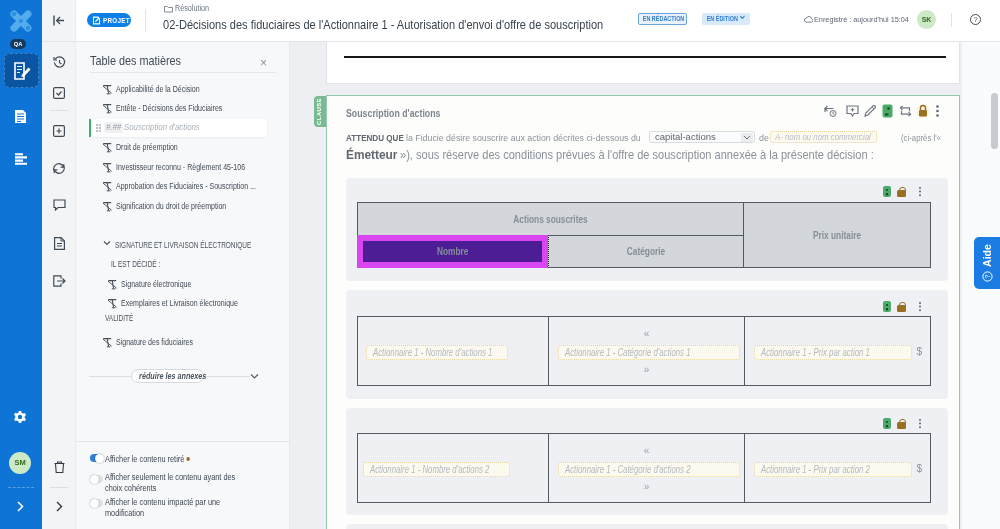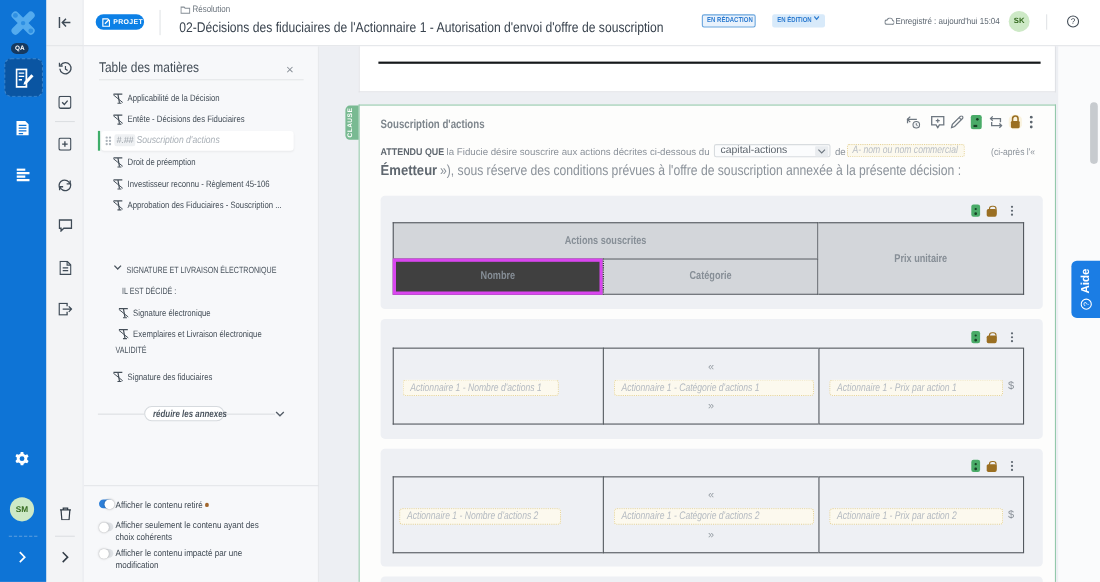--- a/index.html
+++ b/index.html
@@ -106,21 +106,21 @@
 
     <svg class="abs" style="left:112px;top:1px;" width="3" height="12" viewBox="0 0 3 12">
           <circle cx="1.5" cy="1.5" r="1.3" fill="#5d666f"></circle>
           <circle cx="1.5" cy="6" r="1.3" fill="#5d666f"></circle>
           <circle cx="1.5" cy="10.5" r="1.3" fill="#5d666f"></circle>
         </svg>
   </div>
 
   <div class="abs" style="left:56px;top:90px;height:13px;font-size:8.8px;color:#8b929a;">
     <span class="abs sx" style="left:0;top:1px;font-weight:bold;color:#5f676f;transform:scaleX(0.92);">ATTENDU QUE</span>
-    <span class="abs" style="left:60px;top:1px;white-space:nowrap;">la Fiducie désire souscrire aux actions décrites ci-dessous du</span>
+    <span class="abs" style="left:60px;top:1px;white-space:nowrap;">la Fiducie désire souscrire aux action décrites ci-dessous du</span>
     <span class="abs" style="left:303px;top:-1px;width:106px;height:12px;background:#fbfcfd;border:1px solid #d8dcdf;border-radius:2px;font-size:9.5px;line-height:10px;color:#5d656d;padding-left:5px;">capital-actions<span style="position:absolute;right:1px;top:1px;width:12px;height:9px;background:#e9ecef;border-radius:1px;"></span><svg style="position:absolute;right:3px;top:3px;" width="8" height="6" viewBox="0 0 8 6">
             <path d="M1 1l3 3 3-3" fill="none" stroke="#6d767f" stroke-width="1"></path>
           </svg></span>
     <span class="abs" style="left:413px;top:1px;">de</span>
     <span class="abs" style="left:424px;top:-1px;width:107px;height:12px;background:#fcf9ee;border:1px dotted #e5d49c;border-radius:2px;font-size:9.8px;line-height:10px;color:#b8bec5;font-style:italic;padding-left:4px;white-space:nowrap;overflow:hidden;"><span class="sx" style="display:inline-block;transform:scaleX(0.8);">A- nom ou nom commercial</span></span>
     <span class="abs sx" style="left:555px;top:1px;white-space:nowrap;transform:scaleX(0.885);">(ci-après l'«</span>
   </div>
 
   <div class="abs" style="left:56px;top:105px;height:16px;font-size:13.2px;color:#8b929a;">
     <span class="abs sx" style="left:0;top:0;font-weight:bold;color:#5f676f;transform:scaleX(0.9);">Émetteur</span>
@@ -129,21 +129,21 @@
 
   <div class="abs" style="left:56px;top:136px;width:602px;height:103px;background:#eef0f4;border-radius:4px;"></div>
   <div class="abs pico" style="left:593px;top:144px;">
         <i class="lk"></i>
         <i class="dt"></i>
       </div>
   <div class="abs" style="left:67px;top:160px;width:574px;height:66px;">
     <div class="abs" style="left:0;top:0;width:387px;height:33px;background:#d3d6da;border:1px solid #54595f;border-bottom:none;display:flex;align-items:center;justify-content:center;font-size:10.4px;font-weight:bold;color:#868e96;">
           <span class="sxc" style="transform:scaleX(0.8);">Actions souscrites</span>
         </div>
-    <div class="abs" style="left:0;top:33px;width:191px;height:33px;background:#404040;border:3px solid #d946ef;display:flex;align-items:center;justify-content:center;font-size:10.4px;font-weight:bold;color:#868e96;">
+    <div class="abs" style="left:0;top:33px;width:191px;height:33px;background:#4c1d95;border:6px solid #d946ef;display:flex;align-items:center;justify-content:center;font-size:10.4px;font-weight:bold;color:#868e96;">
           <span class="sxc" style="transform:scaleX(0.8);">Nombre</span>
         </div>
     <div class="abs" style="left:191px;top:33px;width:196px;height:33px;background:#d3d6da;border:1px solid #54595f;border-left:1px dotted #222;display:flex;align-items:center;justify-content:center;font-size:10.4px;font-weight:bold;color:#868e96;">
           <span class="sxc" style="transform:scaleX(0.8);">Catégorie</span>
         </div>
     <div class="abs" style="left:387px;top:0;width:187px;height:66px;background:#d3d6da;border:1px solid #54595f;border-left:none;display:flex;align-items:center;justify-content:center;font-size:10.4px;font-weight:bold;color:#868e96;">
           <span class="sxc" style="transform:scaleX(0.8);">Prix unitaire</span>
         </div>
   </div>
 
@@ -235,20 +235,28 @@
         </svg>
         <span class="tt">Investisseur reconnu - Règlement 45-106</span>
       </div>
   <div class="tocitem" style="top:135px;">
         <svg class="ticon" width="11" height="11" viewBox="0 0 11 11">
           <path d="M1.2 1.6h8M5.2 1.6l1.4 7.9" stroke="#454f59" stroke-width="1.1" fill="none"></path>
           <path d="M1 2.2l8.6 7" stroke="#454f59" stroke-width="0.9" fill="none"></path>
           <path d="M4.8 9.8h3.6" stroke="#454f59" stroke-width="1"></path>
         </svg>
         <span class="tt">Approbation des Fiduciaires - Souscription ...</span>
+      </div>
+  <div class="tocitem" style="top:154.5px;">
+        <svg class="ticon" width="11" height="11" viewBox="0 0 11 11">
+          <path d="M1.2 1.6h8M5.2 1.6l1.4 7.9" stroke="#454f59" stroke-width="1.1" fill="none"></path>
+          <path d="M1 2.2l8.6 7" stroke="#454f59" stroke-width="0.9" fill="none"></path>
+          <path d="M4.8 9.8h3.6" stroke="#454f59" stroke-width="1"></path>
+        </svg>
+        <span class="tt">Signification du droit de préemption</span>
       </div>
   <div class="tocitem" style="top:193.5px;">
         <svg style="position:absolute;left:27px;top:4px;" width="8" height="6" viewBox="0 0 8 6">
           <path d="M1 1.5l3 3 3-3" fill="none" stroke="#4a545e" stroke-width="1.2"></path>
         </svg>
         <span class="tth" style="left:39px;">SIGNATURE ET LIVRAISON ÉLECTRONIQUE</span>
       </div>
   <div class="tocitem" style="top:213px;">
         <span class="tth" style="left:35px;">IL EST DÉCIDÉ :</span>
       </div>

